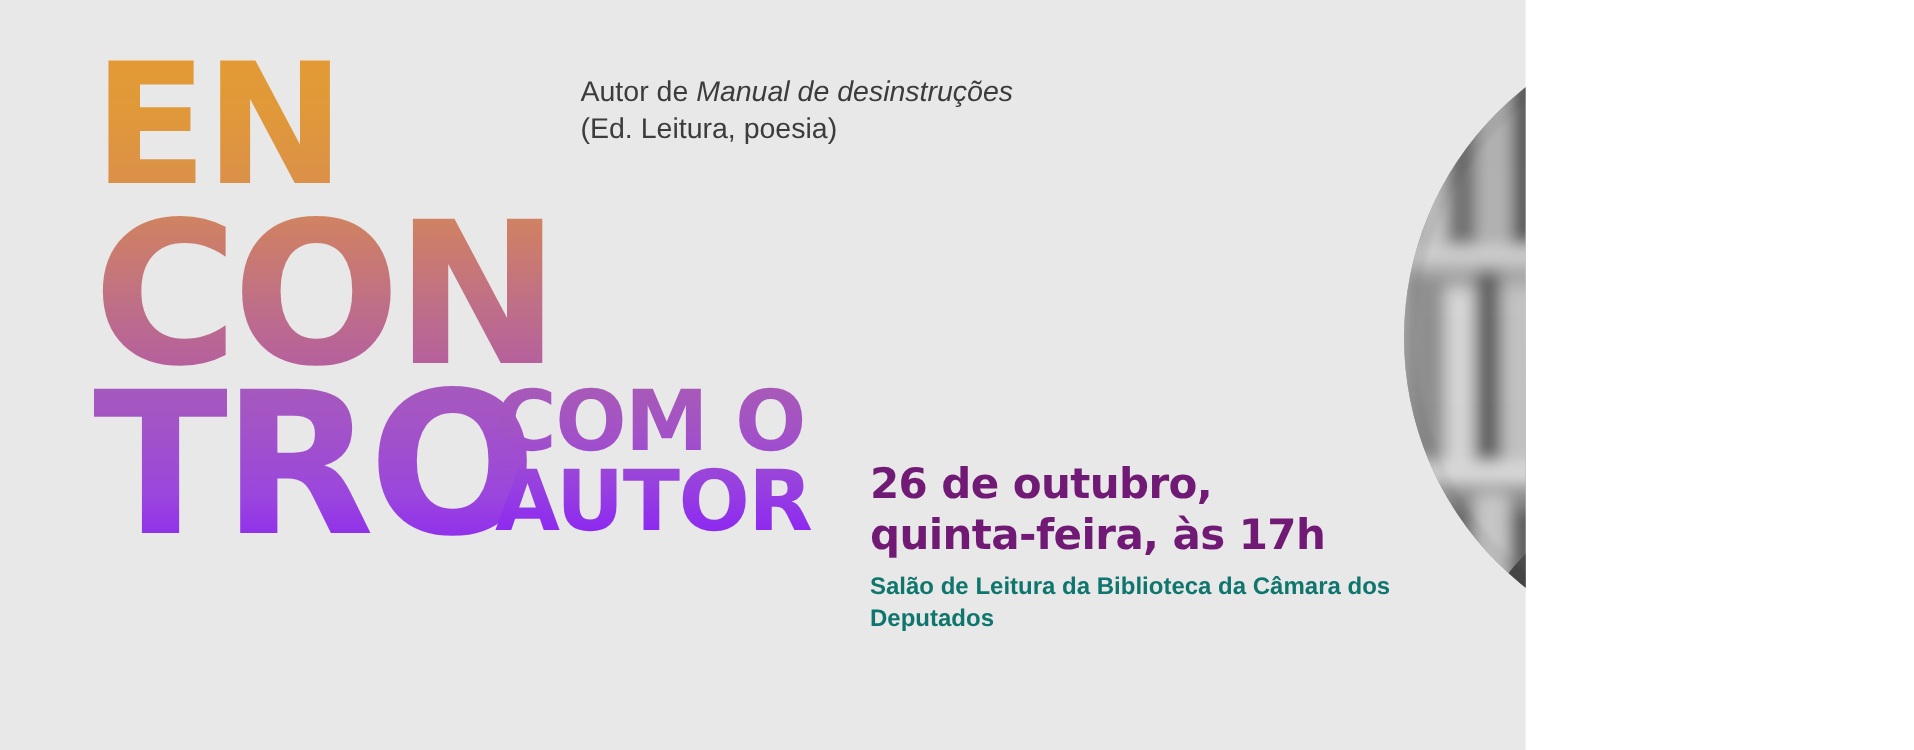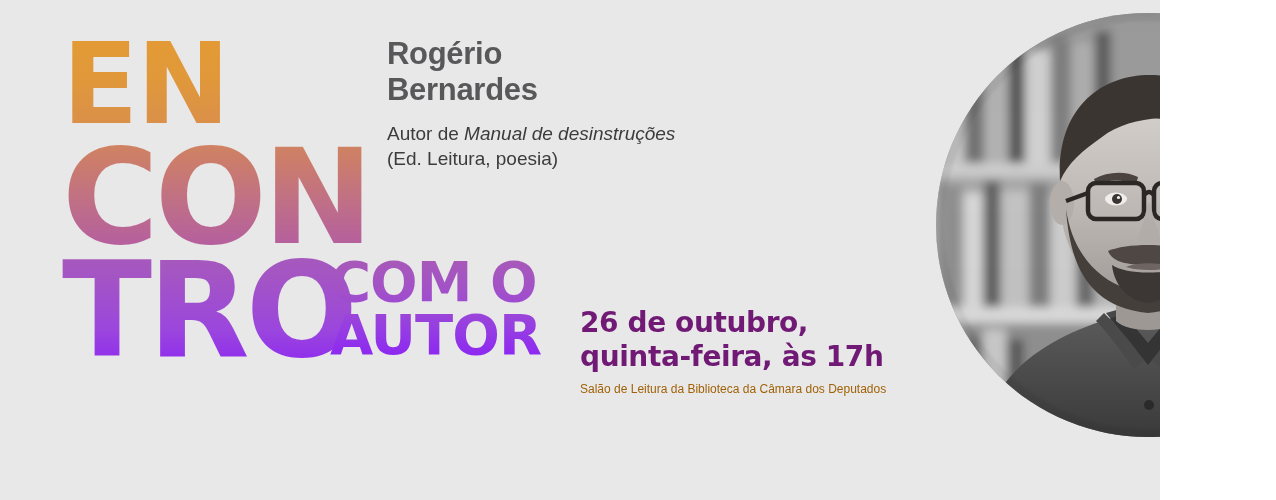--- a/index.html
+++ b/index.html
@@ -7,21 +7,21 @@
     padding: 0;
   }
   body {
     width: 1276px;
     height: 500px;
     overflow: hidden;
     font-family: "Liberation Sans", sans-serif;
   }
   .banner {
     position: relative;
-    width: 1160px;
+    width: 1017px;
     height: 500px;
     background: #e8e8e8;
     overflow: hidden;
   }
 
   
   .wordmark {
     position: absolute;
     left: 62px;
     top: 28px;
@@ -117,23 +117,24 @@
     font-weight: bold;
     font-size: 28px;
     line-height: 1.2;
     color: #701a75;
     letter-spacing: -0.4px;
     white-space: pre-line;
   }
   .event-venue {
     margin-top: 9px;
     font-family: "Liberation Sans", sans-serif;
-    font-size: 12px;
+    font-size: 16px;
     line-height: 1.3;
-    color: #a16207;
+    color: #0f766e;
+    font-weight: bold;
   }
 
   
   .portrait {
     position: absolute;
     left: 936px;
     top: 13px;
     width: 424px;
     height: 424px;
     border-radius: 50%;
@@ -151,22 +152,20 @@
     <div class="wm-line wm-en">EN</div>
     <div class="wm-line wm-con">CON</div>
     <div class="wm-line wm-tro">TRO</div>
     <div class="wm-comautor">
       <span class="ln1">COM O</span>
       <span class="ln2">AUTOR</span>
     </div>
   </div>
 
   <div class="author-block">
-    <div class="author-name">Rogério
-Bernardes</div>
     <div class="author-desc">
       <span>Autor de </span><span class="title-italic">Manual de desinstruções</span>
       <span class="author-desc-line2">(Ed. Leitura, poesia)</span>
     </div>
   </div>
 
   <div class="event-block">
     <div class="event-date">26 de outubro,
 quinta-feira, às 17h</div>
     <div class="event-venue">Salão de Leitura da Biblioteca da Câmara dos Deputados</div>

